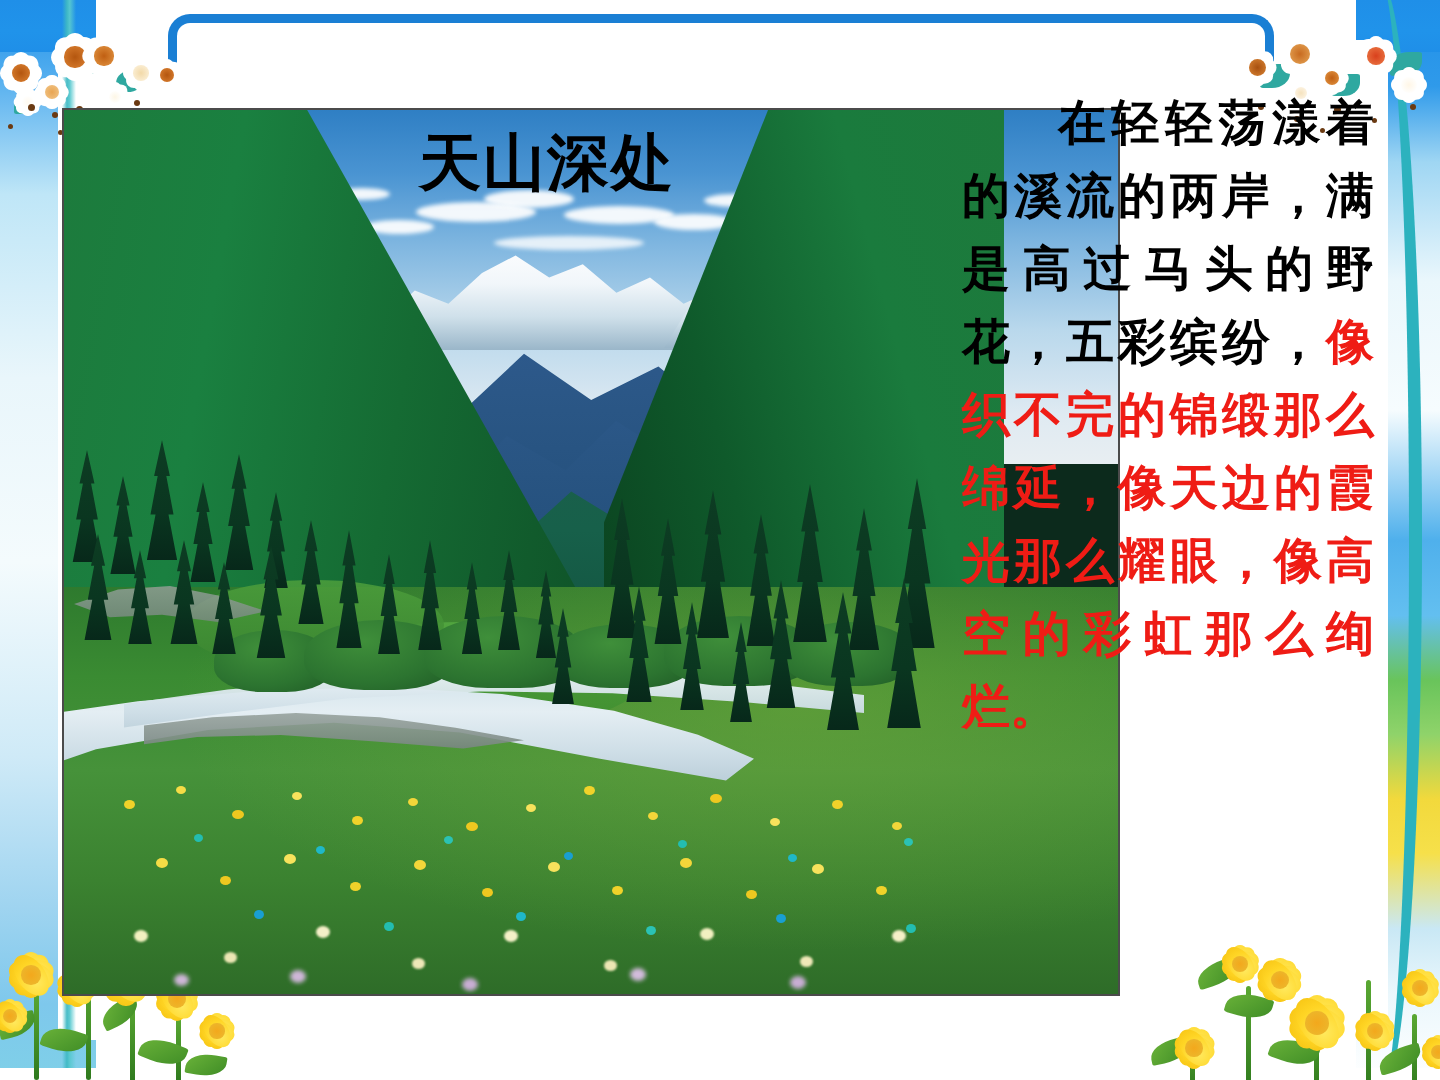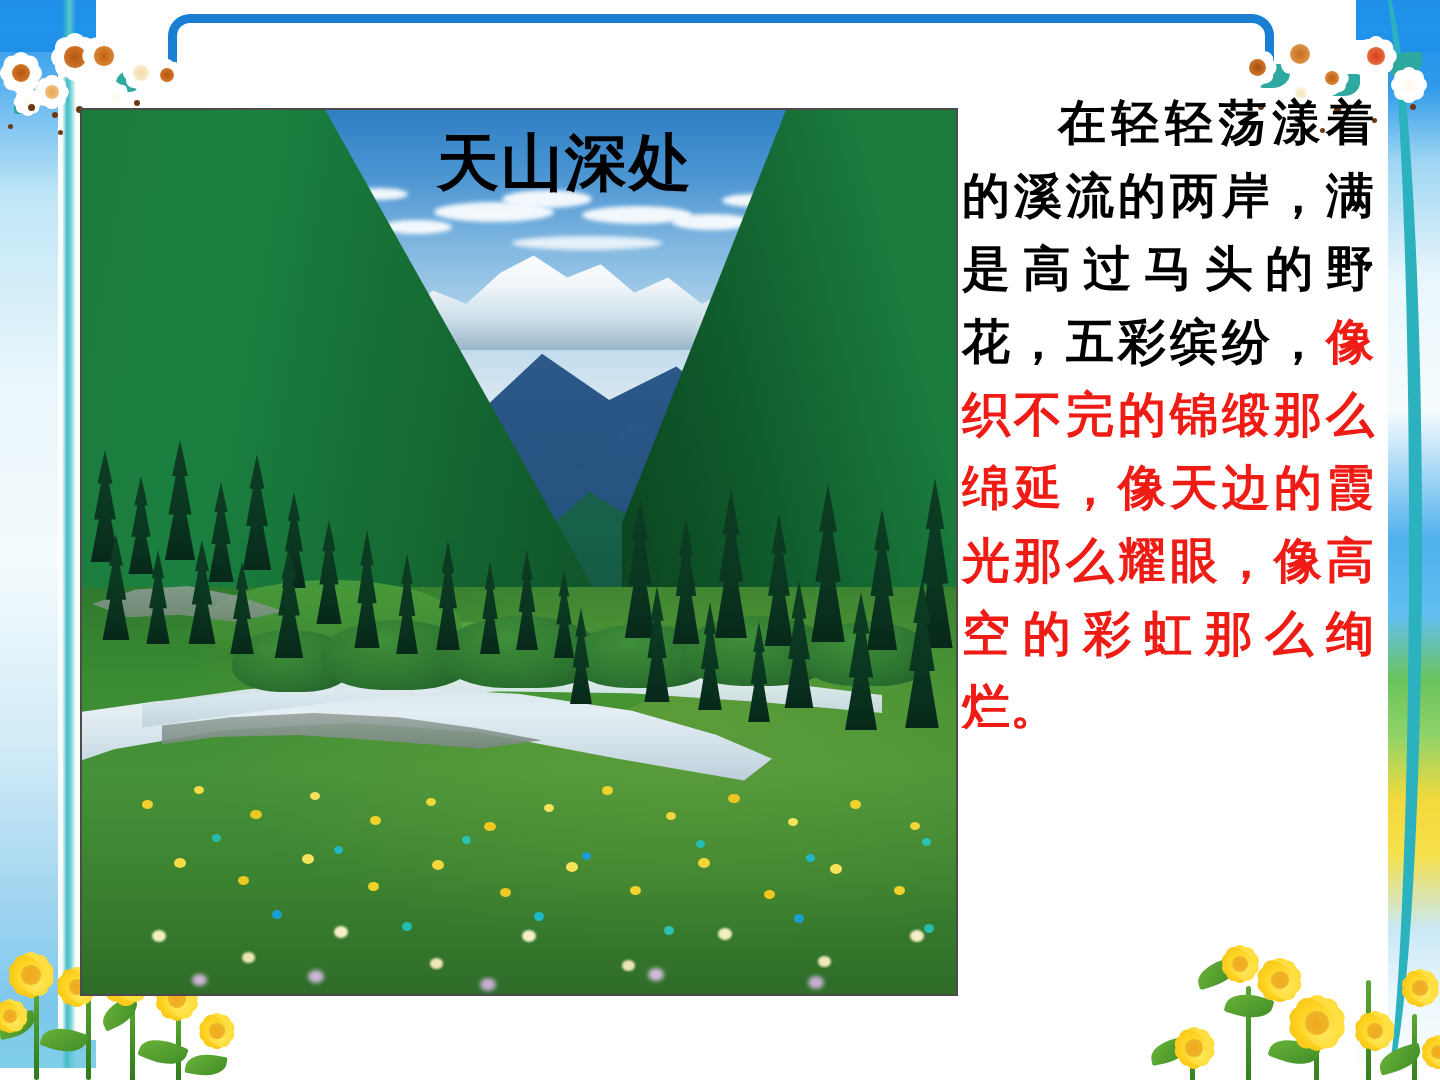--- a/index.html
+++ b/index.html
@@ -120,22 +120,22 @@
     border-radius:70% 8% 70% 8%;
   }
   .gstem{
     position:absolute; width:5px;
     background:linear-gradient(to bottom,#5aa832,#2f7a1e);
     border-radius:3px;
   }
 
   
   #photo{
-    position:absolute; left:80px; top:108px;
-    width:878px; height:888px;
+    position:absolute; left:62px; top:108px;
+    width:1058px; height:888px;
     border:2px solid #4b4b4b;
     overflow:hidden;
     background:#0c2a1c;
   }
   .ph{ position:absolute; }
 
   .sky{
     left:0; top:0; width:100%; height:40%;
     background:linear-gradient(to bottom,#2f7fc4 0%,#4a94d2 18%,#7fb6e0 38%,#b9d8ec 62%,#dfeaf2 86%,#e8eef2 100%);
   }

